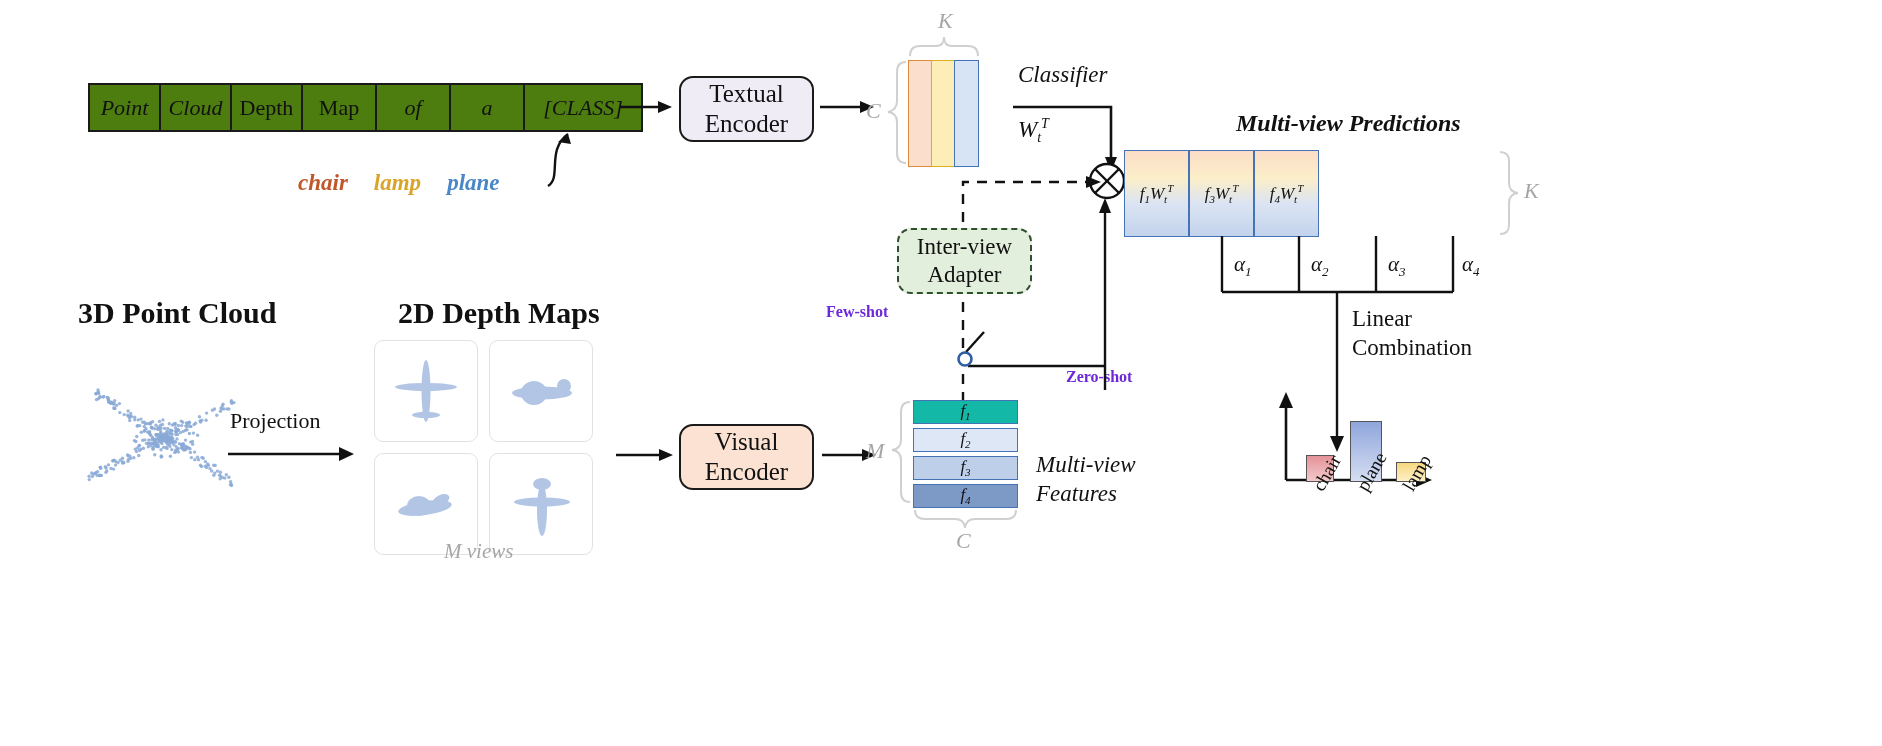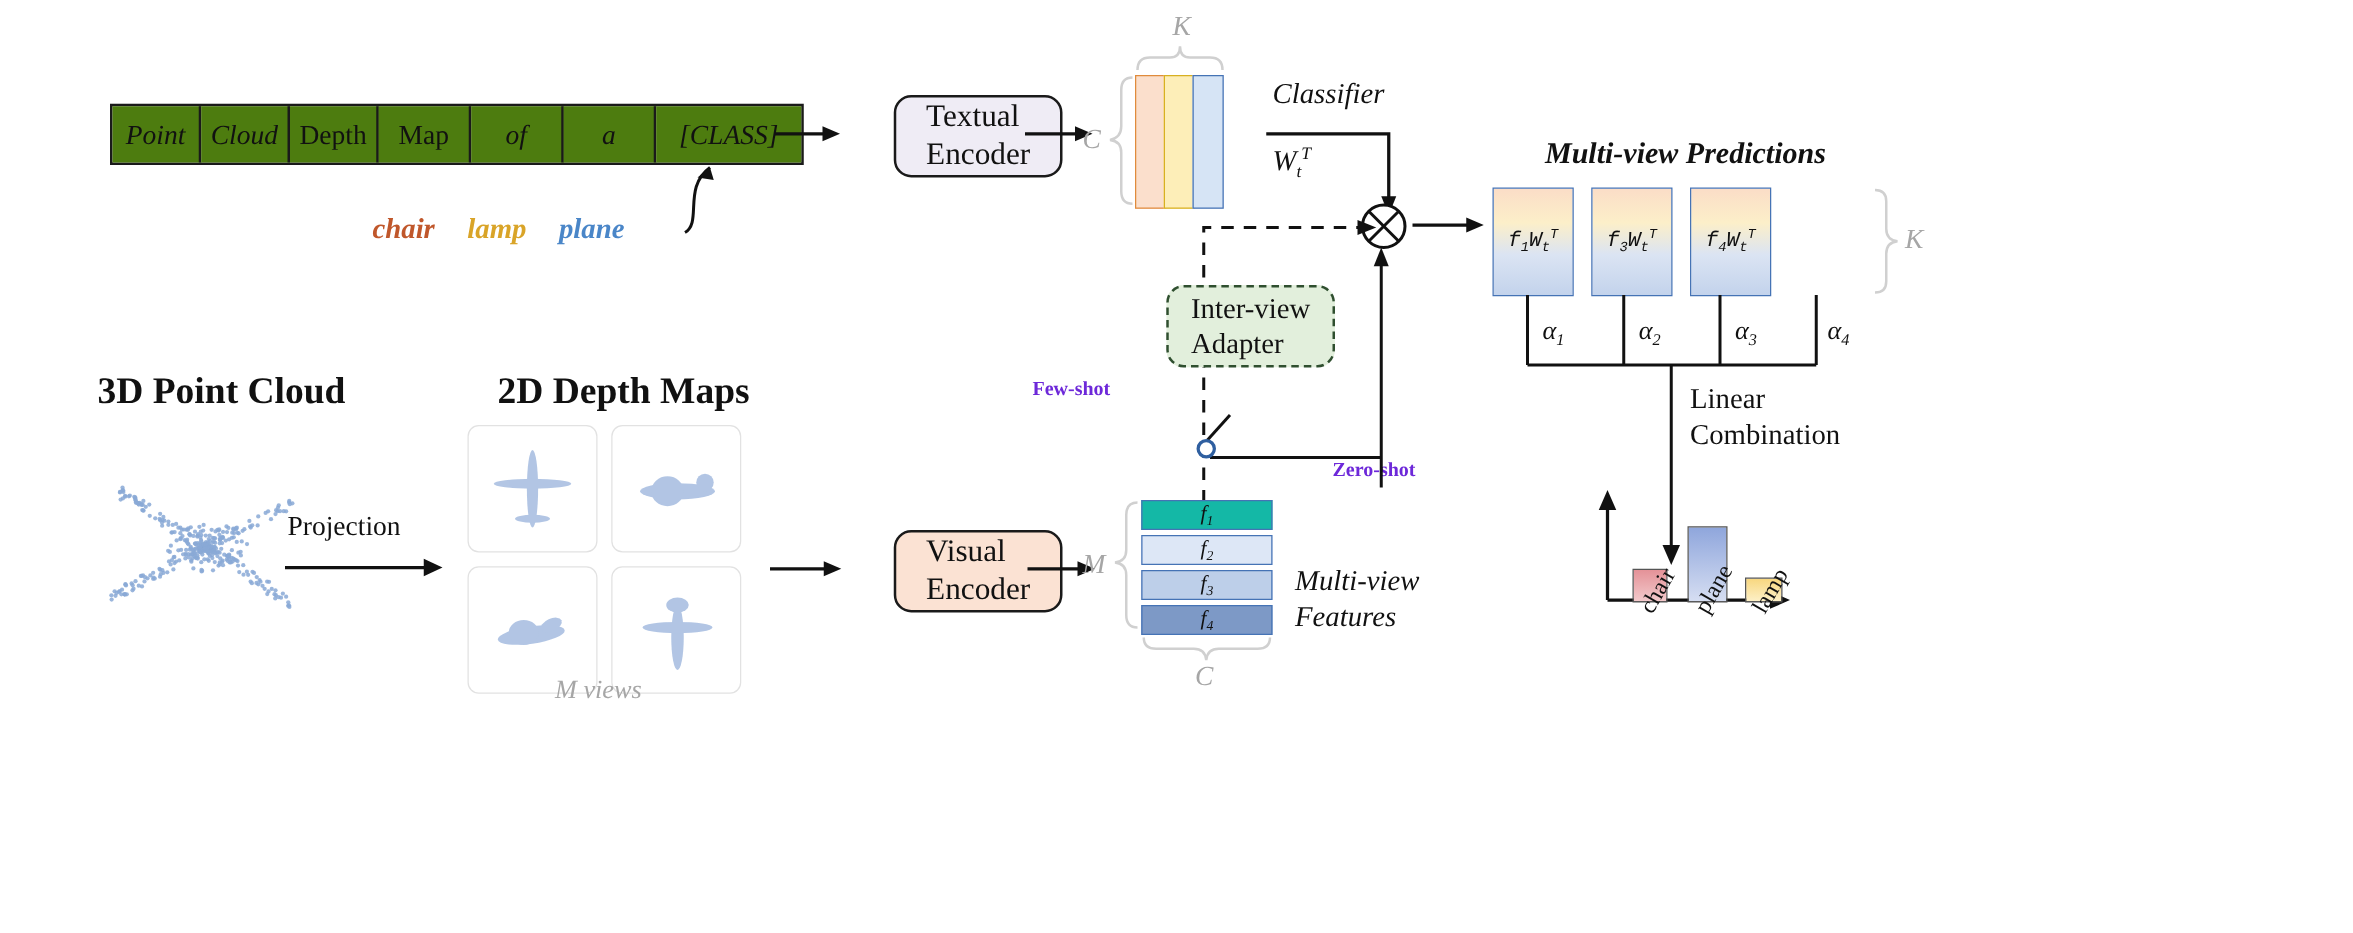--- a/index.html
+++ b/index.html
@@ -1,20 +1,20 @@
 <!DOCTYPE html>
 <html><head>
 <meta charset="utf-8">
 <style>
   html,body{margin:0;padding:0;background:#fff;}
   body{width:1882px;height:746px;position:relative;overflow:hidden;
        font-family:"Liberation Serif",serif;color:#111;}
   .abs{position:absolute;}
   .ital{font-style:italic;}
-  .ctr{display:flex;align-items:center;justify-content:center;text-align:left;margin-left:36px;}
+  .ctr{display:flex;align-items:center;justify-content:center;text-align:center;}
 
   
   #prompt-table{left:88px;top:83px;display:flex;border:2.5px solid #1a1a1a;background:#f0f0f0;}
   #prompt-table .tok{border-right:2px solid #1a1a1a;background:#4d7c0f;
        height:45px;line-height:45px;text-align:center;font-size:22px;}
   #prompt-table .tok:last-child{border-right:none;}
 
   
   .cls-word{font-size:23px;font-style:italic;font-weight:600;}
 
@@ -30,21 +30,21 @@
   
   #classifier-matrix{left:908px;top:60px;display:flex;height:105px;}
   #classifier-matrix .col{width:23px;height:105px;}
 
   
   #feature-stack{left:913px;top:400px;width:105px;}
   #feature-stack .frow{height:22px;margin-bottom:4px;border:1.6px solid #4573b5;
        font-size:17px;display:flex;align-items:center;justify-content:center;font-style:italic;}
 
   
-  #mv-boxes{left:1194px;top:150px;display:flex;gap:14px;font-family:Liberation Mono, monospace;}
+  #mv-boxes{left:1124px;top:150px;display:flex;}
   #mv-boxes .pbox{width:63px;height:85px;border:1.7px solid #4573b5;
        background:linear-gradient(180deg,#fbddc7 0%,#fcefc9 32%,#dbe4f3 62%,#c3d3ec 100%);
        display:flex;align-items:center;justify-content:center;font-size:17px;}
 
   
   .grey-lab{color:#a6a6a6;font-style:italic;}
   .shot-lab{color:#6d28d9;font-size:16px;font-weight:700;}
 
   
   .thumb{border:1.4px solid #e2e2e2;border-radius:9px;width:102px;height:100px;background:#fff;}

